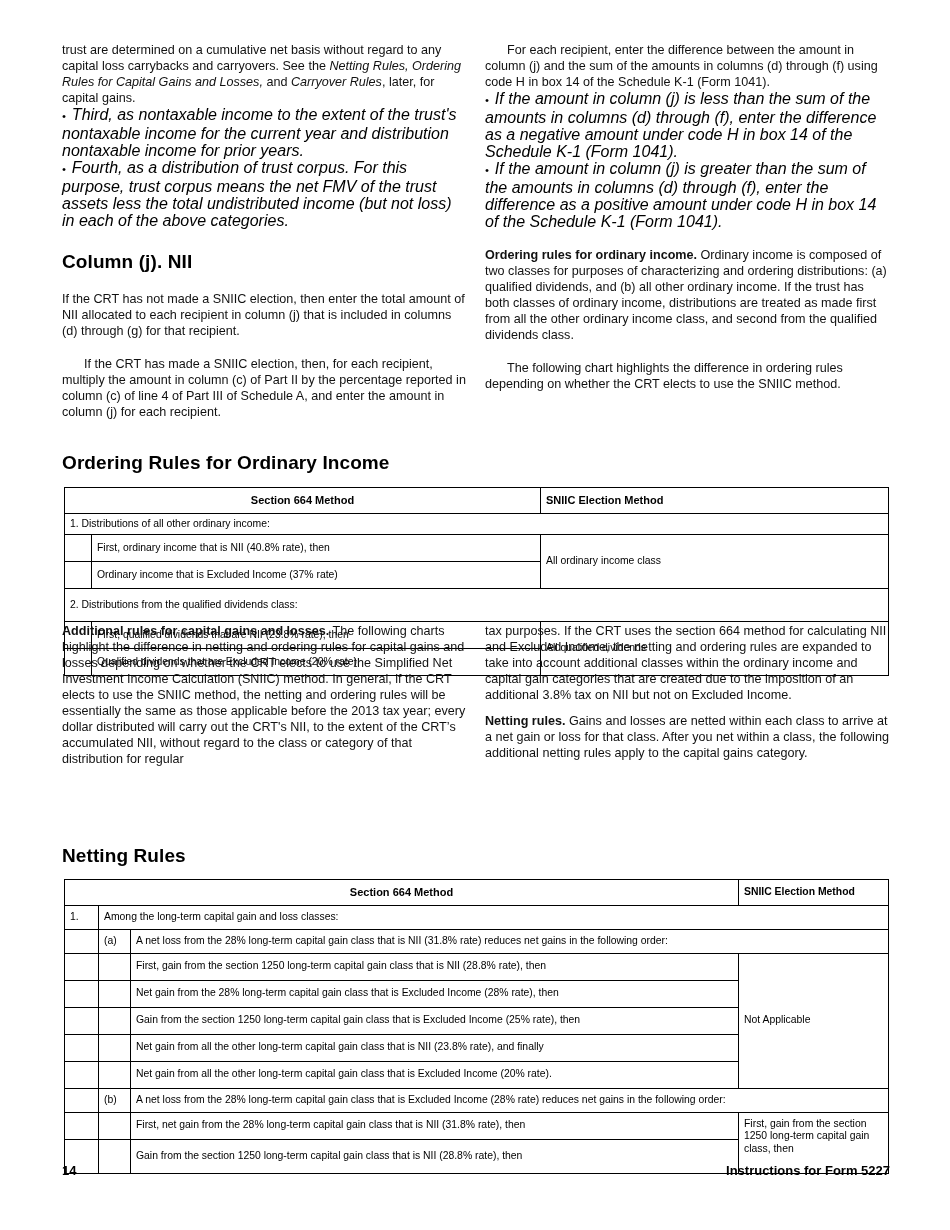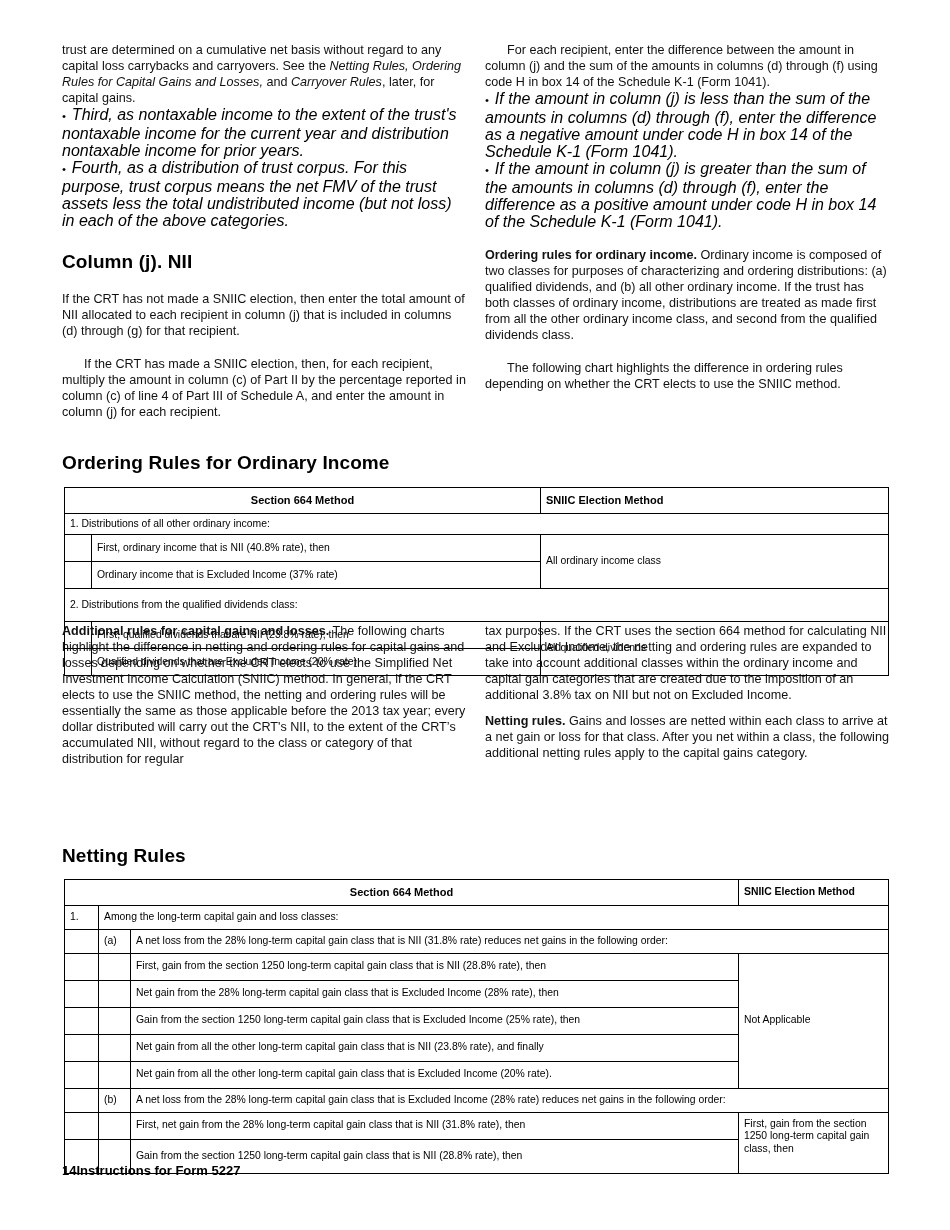--- a/index.html
+++ b/index.html
@@ -105,20 +105,21 @@
   #netting-table-wrap { position: absolute; left: 64px; top: 879px; }
 
   #mid-cols { position: absolute; left: 62px; top: 623px; width: 828px; }
 
   .footer {
     position: absolute;
     left: 62px;
     top: 1163px;
     width: 828px;
     display: flex;
+    justify-content: space-between;
     align-items: baseline;
     font-size: 13px;
     font-weight: bold;
   }
 </style>
 </head>
 <body>
 
 <div class="page">
 

